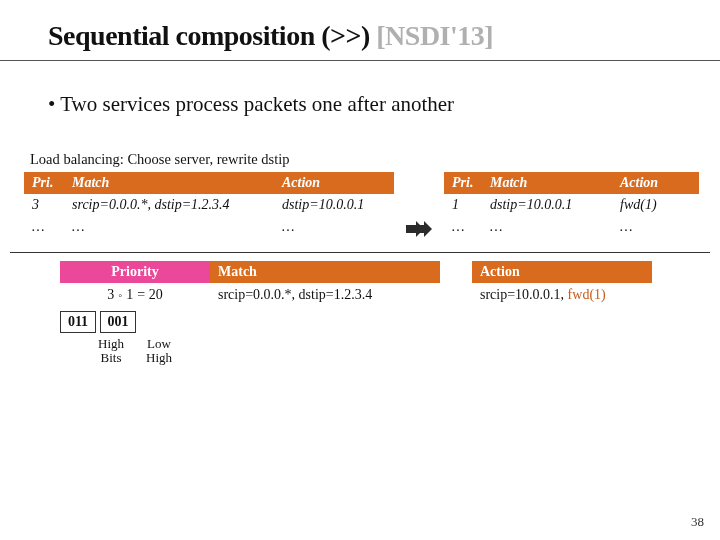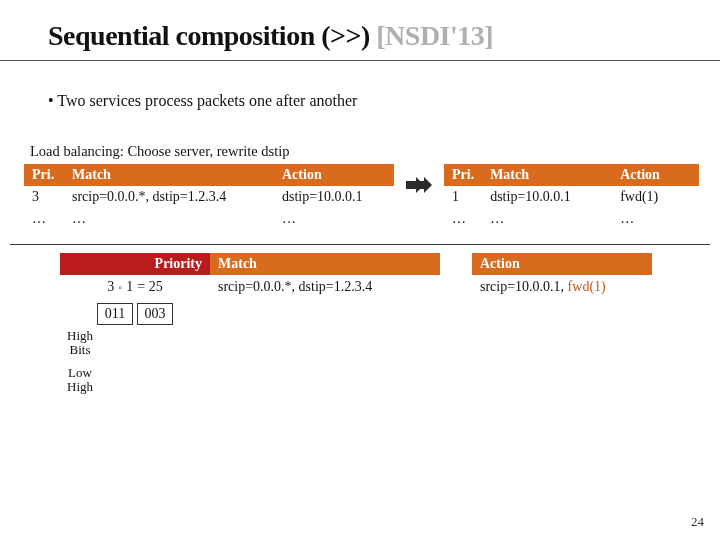--- a/index.html
+++ b/index.html
@@ -24,40 +24,41 @@
   }
   .title {
     font-size: 28px;
     font-weight: 700;
     color: #111;
     letter-spacing: -0.5px;
   }
   .title .sub { color: #b0b0b0; font-weight: 700; }
   .bullets {
     padding: 28px 48px 24px 48px;
-    font-size: 16px;
+    font-size: 21px;
     line-height: 1.5;
   }
   .bullets .b::before { content: "• "; }
   .hl-orange { color: #c85a1a; }
   .captions {
     display: flex;
     justify-content: space-between;
     padding: 6px 20px 4px 30px;
     font-size: 14.5px;
     font-weight: 400;
     gap: 20px;
   }
   .cap-left { }
   .cap-right { font-weight: 700; }
   .tables-row {
     display: flex;
-    align-items: flex-start;
+    align-items: flex-end;
     padding: 0 24px 0 24px;
     gap: 8px;
+    font-style: italic;
   }
   .tbl {
     border-collapse: collapse;
     font-size: 14px;
   }
   .tbl th {
     background: #d96b1f;
     color: #fff;
     font-weight: 700;
     text-align: left;
@@ -90,55 +91,55 @@
     display: flex;
     align-items: flex-start;
     padding: 0 24px 0 60px;
     gap: 0;
   }
   .priority-box {
     width: 150px;
     font-size: 14px;
   }
   .priority-box .pb-head {
-    background: #b91c1c;
+    background: #ec4899;
     color: #fff;
     font-weight: 700;
     padding: 3px 8px;
-    text-align: right;
+    text-align: center;
   }
   .priority-box .pb-row {
     display: flex;
     align-items: center;
     justify-content: center;
     gap: 4px;
     padding: 4px 4px;
     font-size: 14px;
   }
   .priority-box .pb-row .concat { font-size: 11px; }
   .pb-bits-wrap {
     display: flex;
-    justify-content: center;
+    justify-content: flex-start;
     gap: 4px;
     padding-top: 4px;
+    font-weight: bold;
   }
   .bitbox {
     border: 1px solid #333;
     padding: 2px 6px;
     font-size: 14px;
     min-width: 36px;
     text-align: center;
   }
   .bit-labels {
     display: flex;
     justify-content: center;
     gap: 8px;
     font-size: 13px;
     padding-top: 4px;
-    flex-direction: column;
   }
   .bit-labels div { width: 40px; text-align: center; line-height:1.1; }
   .combined-next {
     flex: 1;
     display: flex;
     gap: 32px;
   }
   .col {
     font-size: 14px;
   }
@@ -233,25 +234,25 @@
   <hr class="sep">
 
   <div class="combined-row">
 
     <div class="priority-box">
       <div class="pb-head">Priority</div>
       <div class="pb-row">
         <span>3</span>
         <span class="concat">◦</span>
         <span>1</span>
-        <span>= 25</span>
+        <span>= 20</span>
       </div>
       <div class="pb-bits-wrap">
         <div class="bitbox">011</div>
-        <div class="bitbox">003</div>
+        <div class="bitbox">001</div>
       </div>
       <div class="bit-labels">
         <div style="white-space:pre-line">High
 Bits</div>
         <div style="white-space:pre-line">Low
 High</div>
       </div>
     </div>
 
     <div class="combined-next">
@@ -262,15 +263,15 @@
       <div class="col action">
         <div class="col-head">Action</div>
         <div class="col-val">
           <span>srcip=10.0.0.1, </span><span class="hl-orange">fwd(1)</span>
         </div>
       </div>
     </div>
 
   </div>
 
-  <div class="page-num">24</div>
+  <div class="page-num">38</div>
 
 </div>
 
 </body></html>

